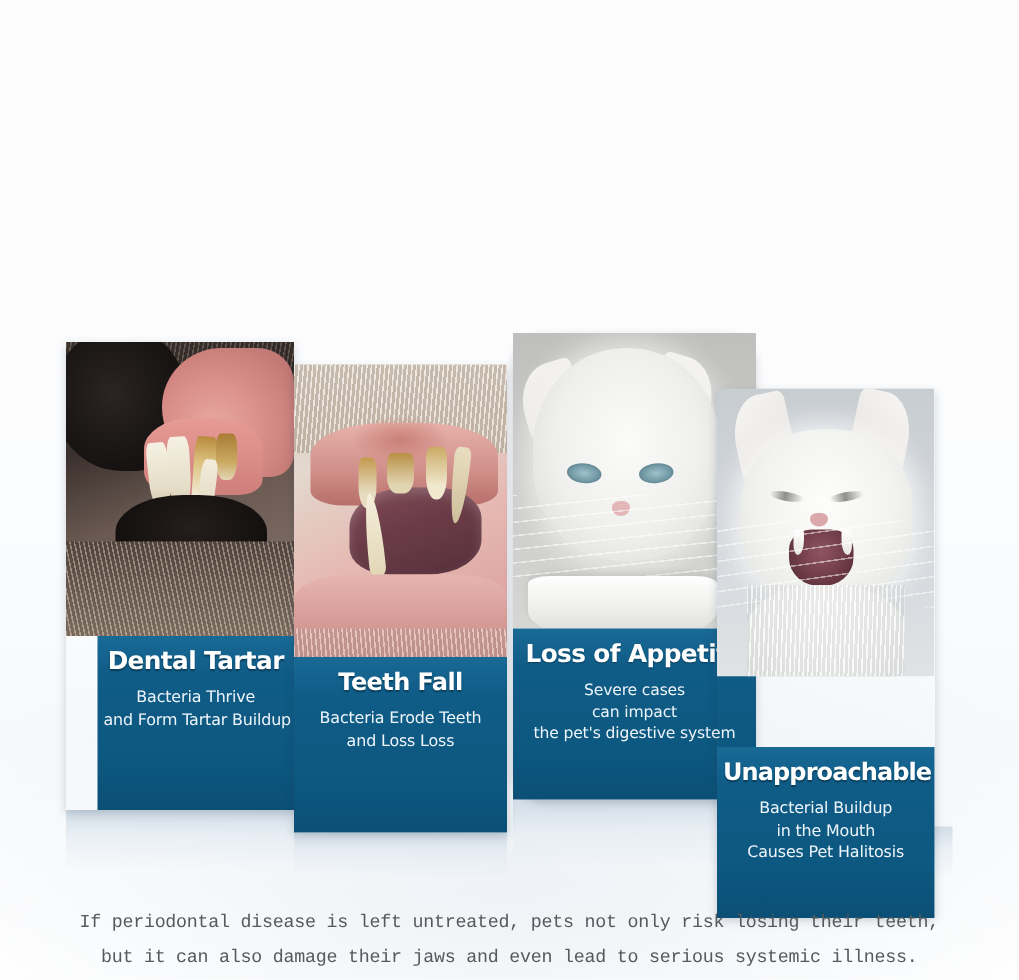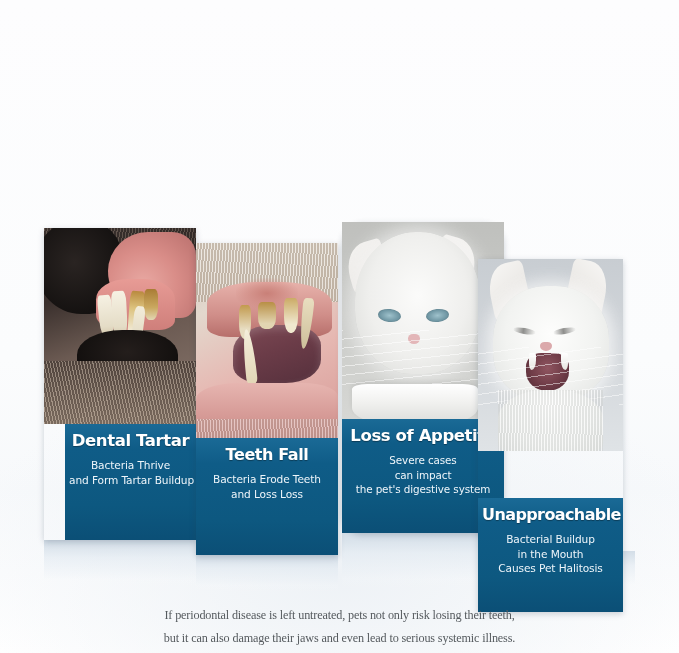--- a/index.html
+++ b/index.html
@@ -256,21 +256,21 @@
   .p4 .whisk { position:absolute; left:0; top:46%; width:100%; height:30%;
       background: repeating-linear-gradient(-8deg, rgba(255,255,255,0.5) 0 1px, rgba(255,255,255,0) 1px 10px); }
 
   
   .footer {
     position: absolute;
     left: 0;
     right: 0;
     top: 604px;
     text-align: center;
-    font-family: Liberation Serif, serif;
+    font-family: Liberation Mono, monospace;
     font-size: 12.2px;
     line-height: 23px;
     color: #555a5e;
     letter-spacing: -0.15px;
   }
   .footer div { white-space: nowrap; }
 </style>
 </head>
 <body>
 

